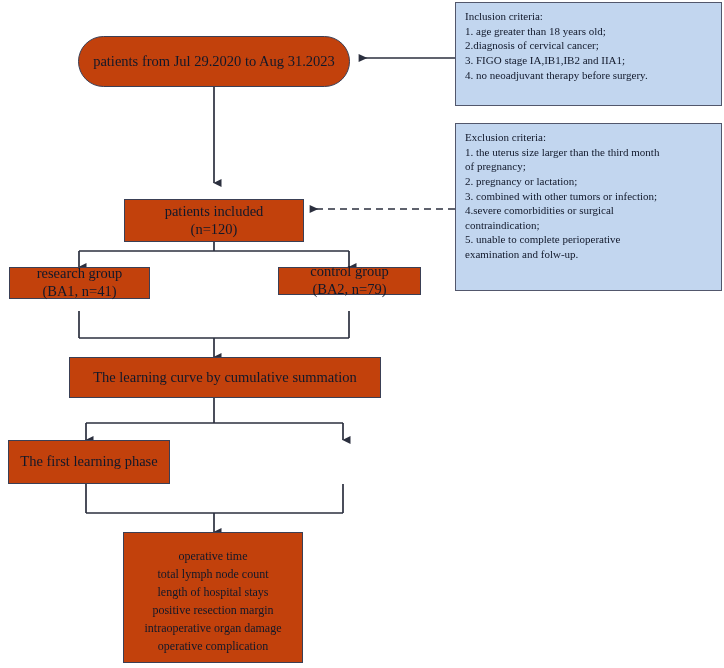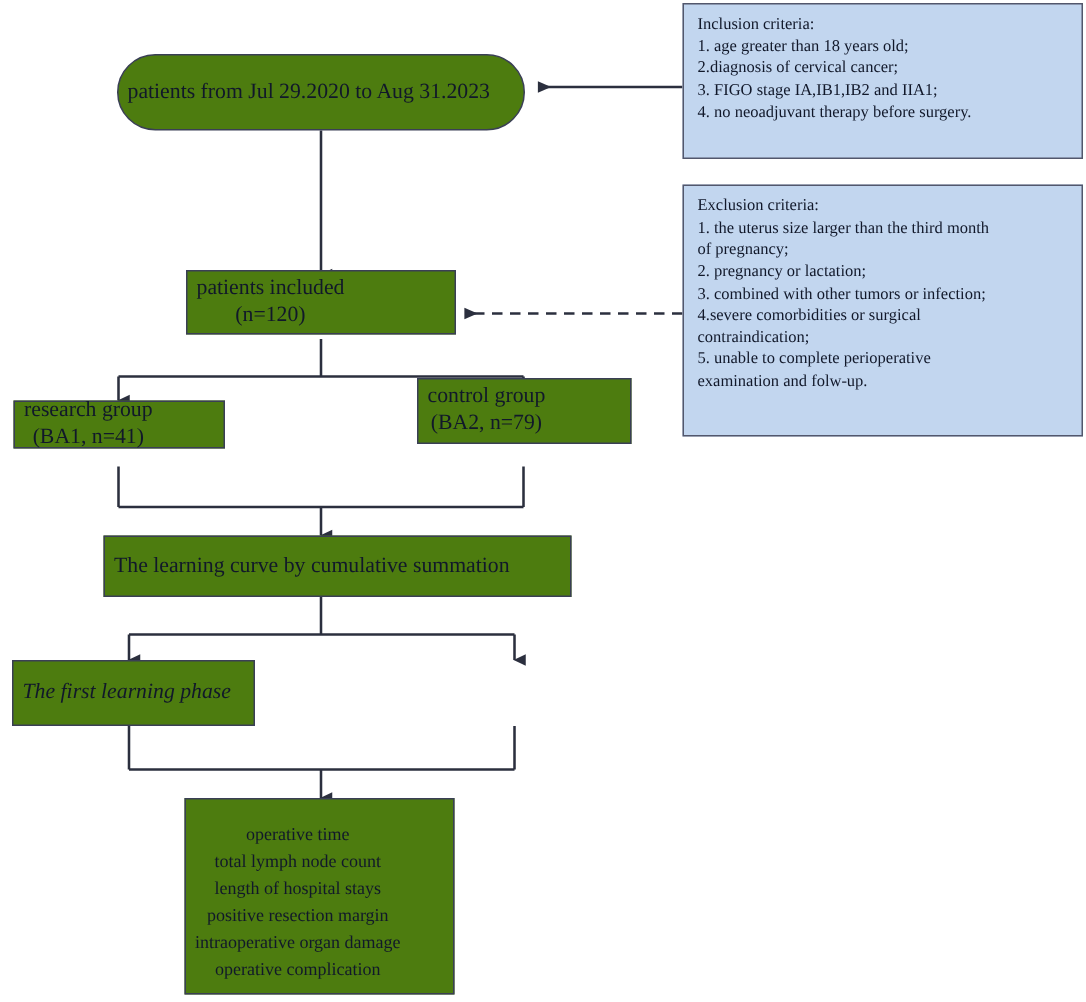--- a/index.html
+++ b/index.html
@@ -23,25 +23,25 @@
     position: absolute;
     left: 0;
     top: 0;
     width: 724px;
     height: 668px;
     pointer-events: none;
   }
   .node {
     position: absolute;
     box-sizing: border-box;
-    background: #4d7c0f;
+    background: #c2410c;
     border: 1.6px solid #3a3f55;
     display: flex;
     align-items: center;
-    justify-content: flex-start;
+    justify-content: center;
     text-align: center;
     font-size: 14.5px;
     line-height: 1.22;
     color: #11182a;
     padding: 2px 6px;
   }
   .node.rounded {
     border-radius: 26px;
   }
   .node .lines {
@@ -110,40 +110,40 @@
       <path d="M343,484 L343,513"></path>
       <path d="M86,513 L343,513"></path>
       <path d="M214,513 L214,532" marker-end="url(#arrowDown)"></path>
     </g>
   </svg>
 
   <div class="node rounded" style="left:78px; top:36px; width:272px; height:51px;">
     <span class="lines">patients from Jul 29.2020 to Aug 31.2023</span>
   </div>
 
-  <div class="node" style="left:124px; top:180px; width:180px; height:43px;">
+  <div class="node" style="left:124px; top:199px; width:180px; height:43px;">
     <span class="lines">patients included
 (n=120)</span>
   </div>
 
   <div class="node" style="left:9px; top:267px; width:141px; height:32px;">
     <span class="lines">research group
 (BA1, n=41)</span>
   </div>
 
-  <div class="node" style="left:278px; top:252px; width:143px; height:44px;">
+  <div class="node" style="left:278px; top:267px; width:143px; height:28px;">
     <span class="lines">control group
 (BA2, n=79)</span>
   </div>
 
   <div class="node" style="left:69px; top:357px; width:312px; height:41px;">
     <span class="lines">The learning curve by cumulative summation</span>
   </div>
 
-  <div class="node" style="left:8px; top:440px; width:162px; height:44px;font-style:italic;">
+  <div class="node" style="left:8px; top:440px; width:162px; height:44px;">
     <span class="lines">The first learning phase</span>
   </div>
 
 
   <div class="node outcomes" style="left:123px; top:532px; width:180px; height:131px;">
     <span class="lines">operative time
 total lymph node count
 length of hospital stays
 positive resection margin
 intraoperative organ damage

